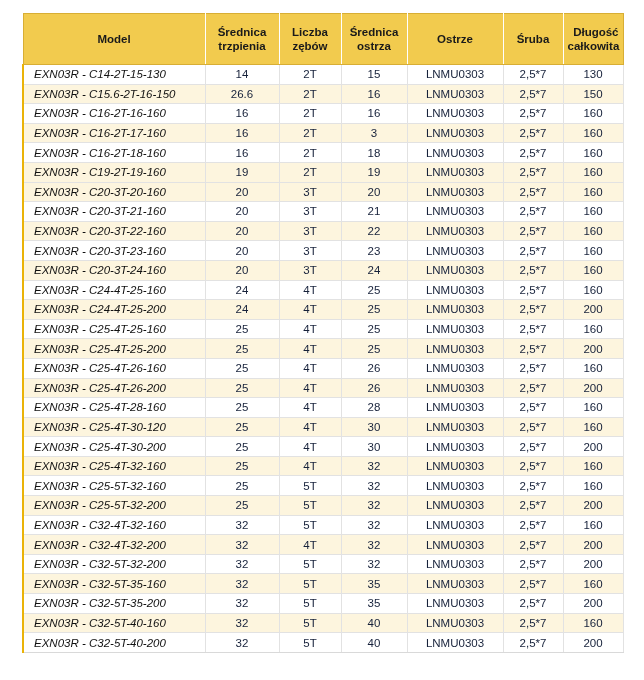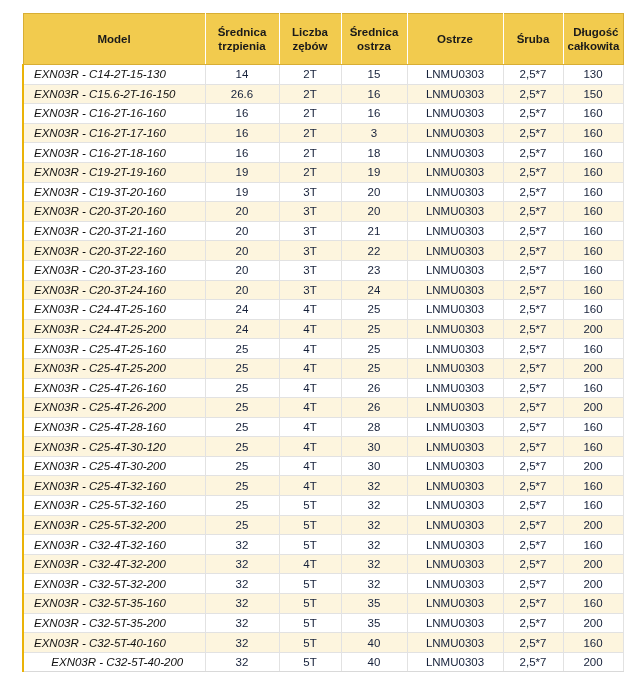--- a/index.html
+++ b/index.html
@@ -72,21 +72,20 @@
   }
   table.spec tbody td:first-child {
     border-left: 2px solid #eab308;
     text-align: left;
     font-style: italic;
     padding-left: 10px;
     color: #111111;
   }
   table.spec tbody tr:last-child td {
     border-bottom: 1px solid #d9d9d9;
-    text-align: center;
   }
 
   table.spec tbody tr.alt td {
     background: #fdf5de;
   }
   table.spec tbody tr.plain td {
     background: #ffffff;
   }
 </style>
 </head>
@@ -162,29 +161,20 @@
         </tr>
         <tr class="alt">
           <td>EXN03R - C19-2T-19-160</td>
           <td>19</td>
           <td>2T</td>
           <td>19</td>
           <td>LNMU0303</td>
           <td>2,5*7</td>
           <td>160</td>
         </tr>
-        <tr class="plain">
-          <td>EXN03R - C19-3T-20-160</td>
-          <td>19</td>
-          <td>3T</td>
-          <td>20</td>
-          <td>LNMU0303</td>
-          <td>2,5*7</td>
-          <td>160</td>
-        </tr>
         <tr class="alt">
           <td>EXN03R - C20-3T-20-160</td>
           <td>20</td>
           <td>3T</td>
           <td>20</td>
           <td>LNMU0303</td>
           <td>2,5*7</td>
           <td>160</td>
         </tr>
         <tr class="plain">

